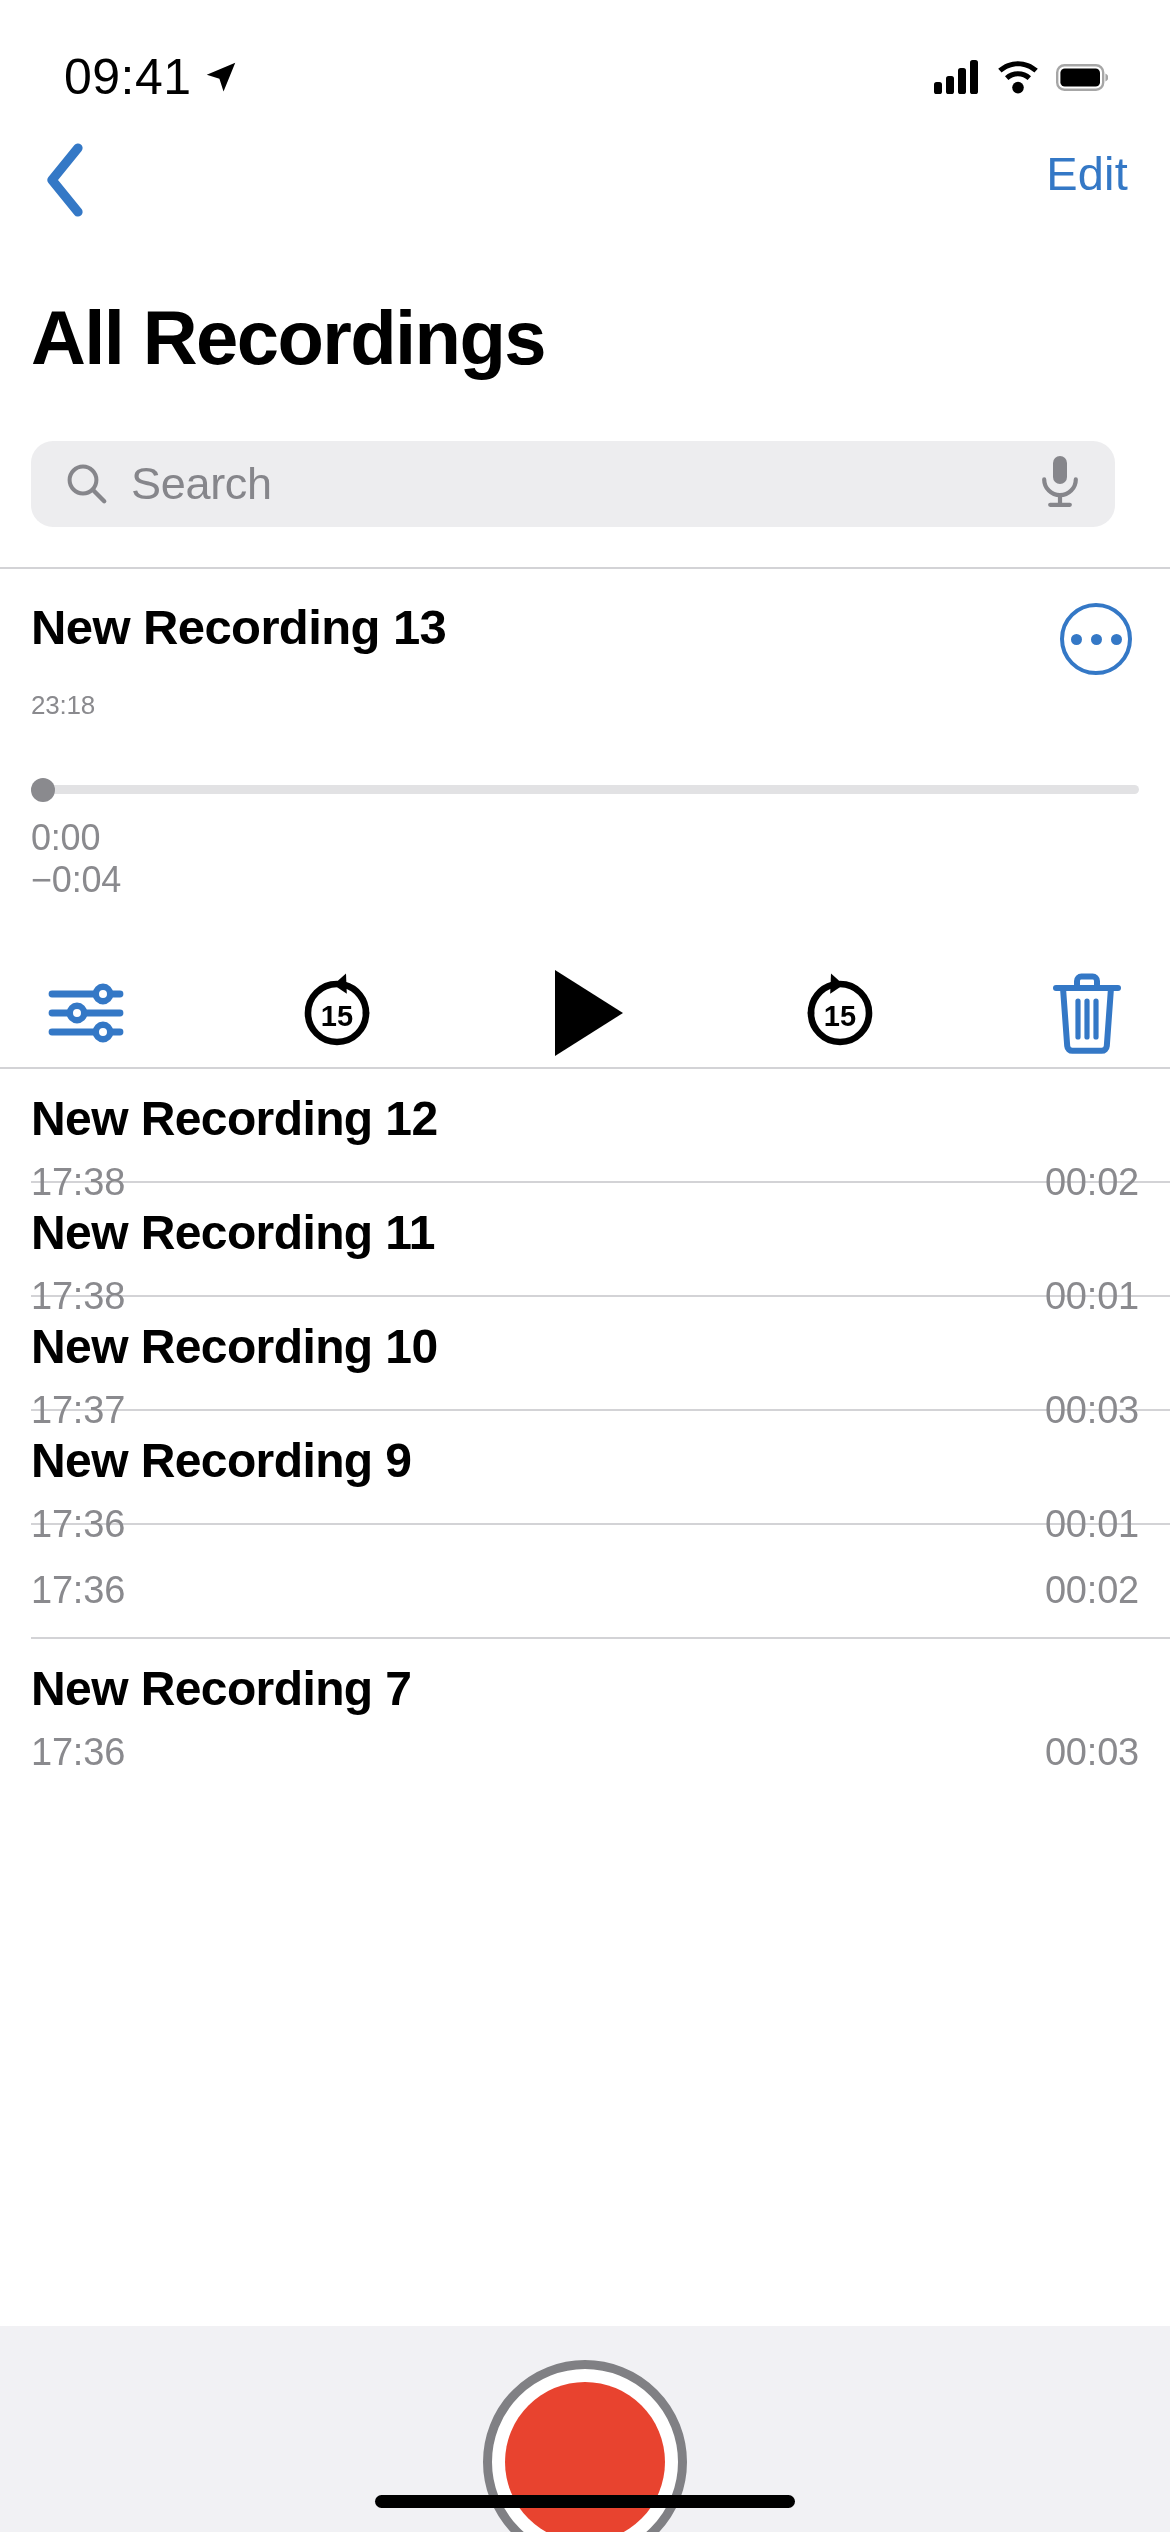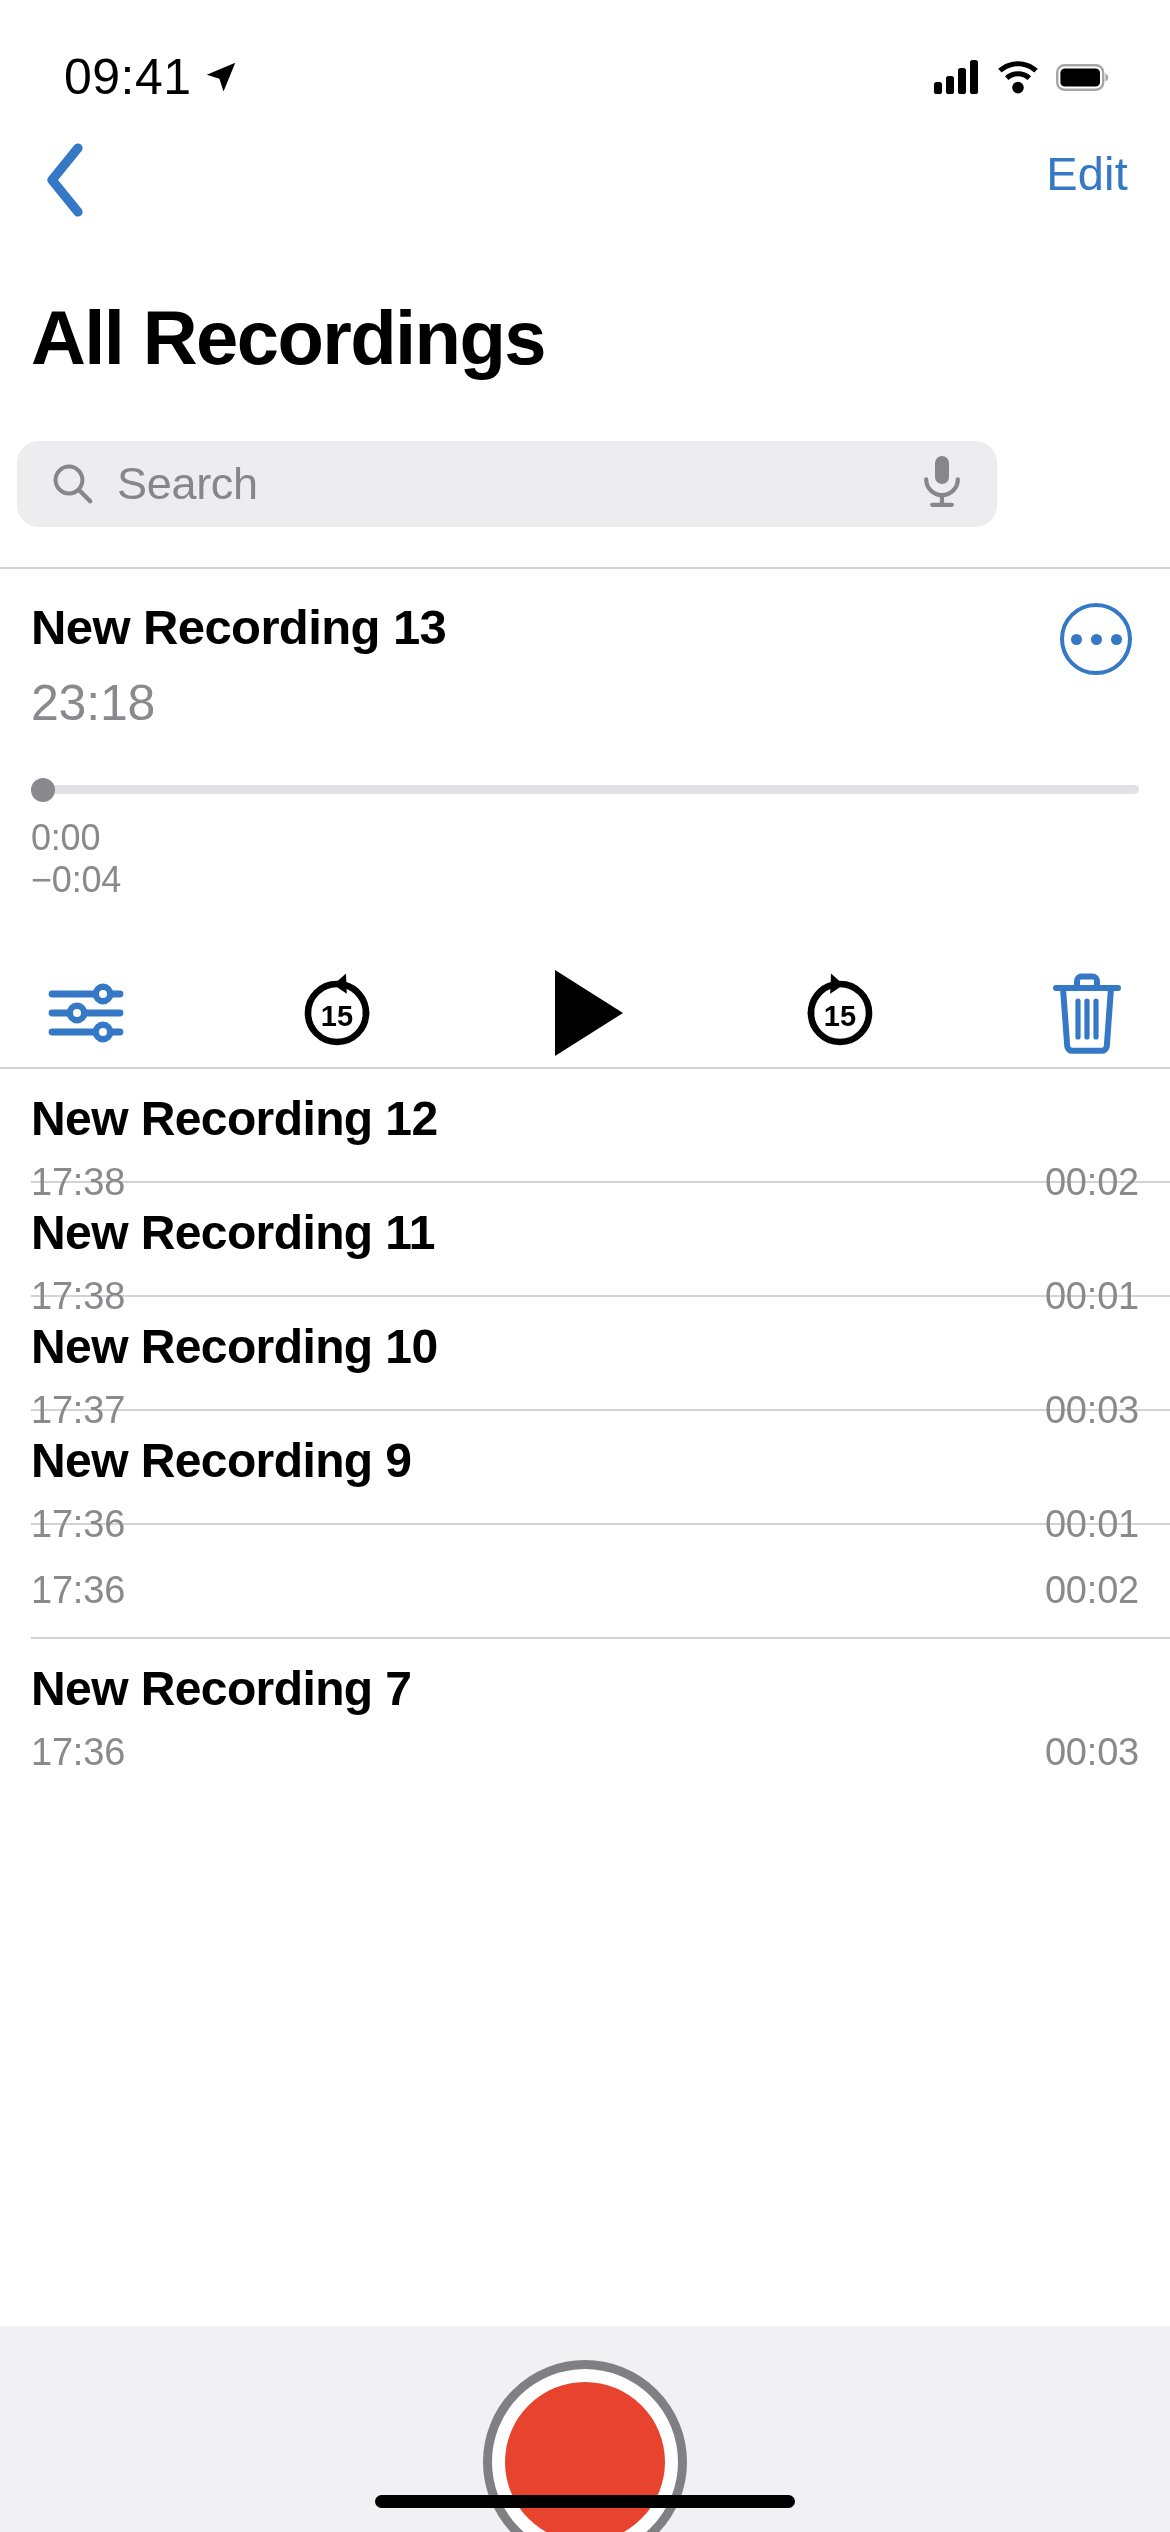--- a/index.html
+++ b/index.html
@@ -37,21 +37,21 @@
   }
 
   
   .large-title {
     position:absolute; top:300px; left:31px;
     font-size:76px; font-weight:800; color:#000;
     letter-spacing:-1.6px; line-height:1;
   }
 
   
-  .searchwrap { position:absolute; top:441px; left:17px; width:980px; height:86px; }
+  .searchwrap { position:absolute; top:441px; left:31px; width:1084px; height:86px; }
   .searchfield {
     width:100%; height:100%;
     background:#EDEDEF; border-radius:22px;
     display:flex; align-items:center; padding:0 24px 0 34px;
     position:relative;
   }
   .search-ph {
     font-size:45px; color:#86868B; margin-left:22px; letter-spacing:-0.3px;
   }
   .mic-slot { position:absolute; right:32px; top:50%; transform:translateY(-50%); }
@@ -59,21 +59,21 @@
   
   .list { position:absolute; top:567px; left:0; width:1170px; }
   .hairline { height:2px; background:#D3D3D6; margin-left:0; width:1170px; }
   .hairline.inset { margin-left:31px; width:1139px; }
 
   
   .exp-head {
     position:relative; height:148px; padding:34px 31px 0 31px;
   }
   .exp-title { font-size:49px; font-weight:600; color:#000; letter-spacing:-0.6px; line-height:1; }
-  .exp-time { font-size:50px; color:#8A8A8E; margin-top:22px; letter-spacing:-0.2px; }
+  .exp-time { font-size:26px; color:#8A8A8E; margin-top:38px; letter-spacing:-0.2px; }
   .more-btn {
     position:absolute; right:38px; top:34px;
     width:72px; height:72px; border-radius:50%;
     border:4px solid #3478C6;
     display:flex; align-items:center; justify-content:center; gap:9px;
   }
   .more-dot { width:11px; height:11px; border-radius:50%; background:#3478C6; }
 
   
   .scrub { position:relative; margin:64px 31px 0 31px; height:14px; }

